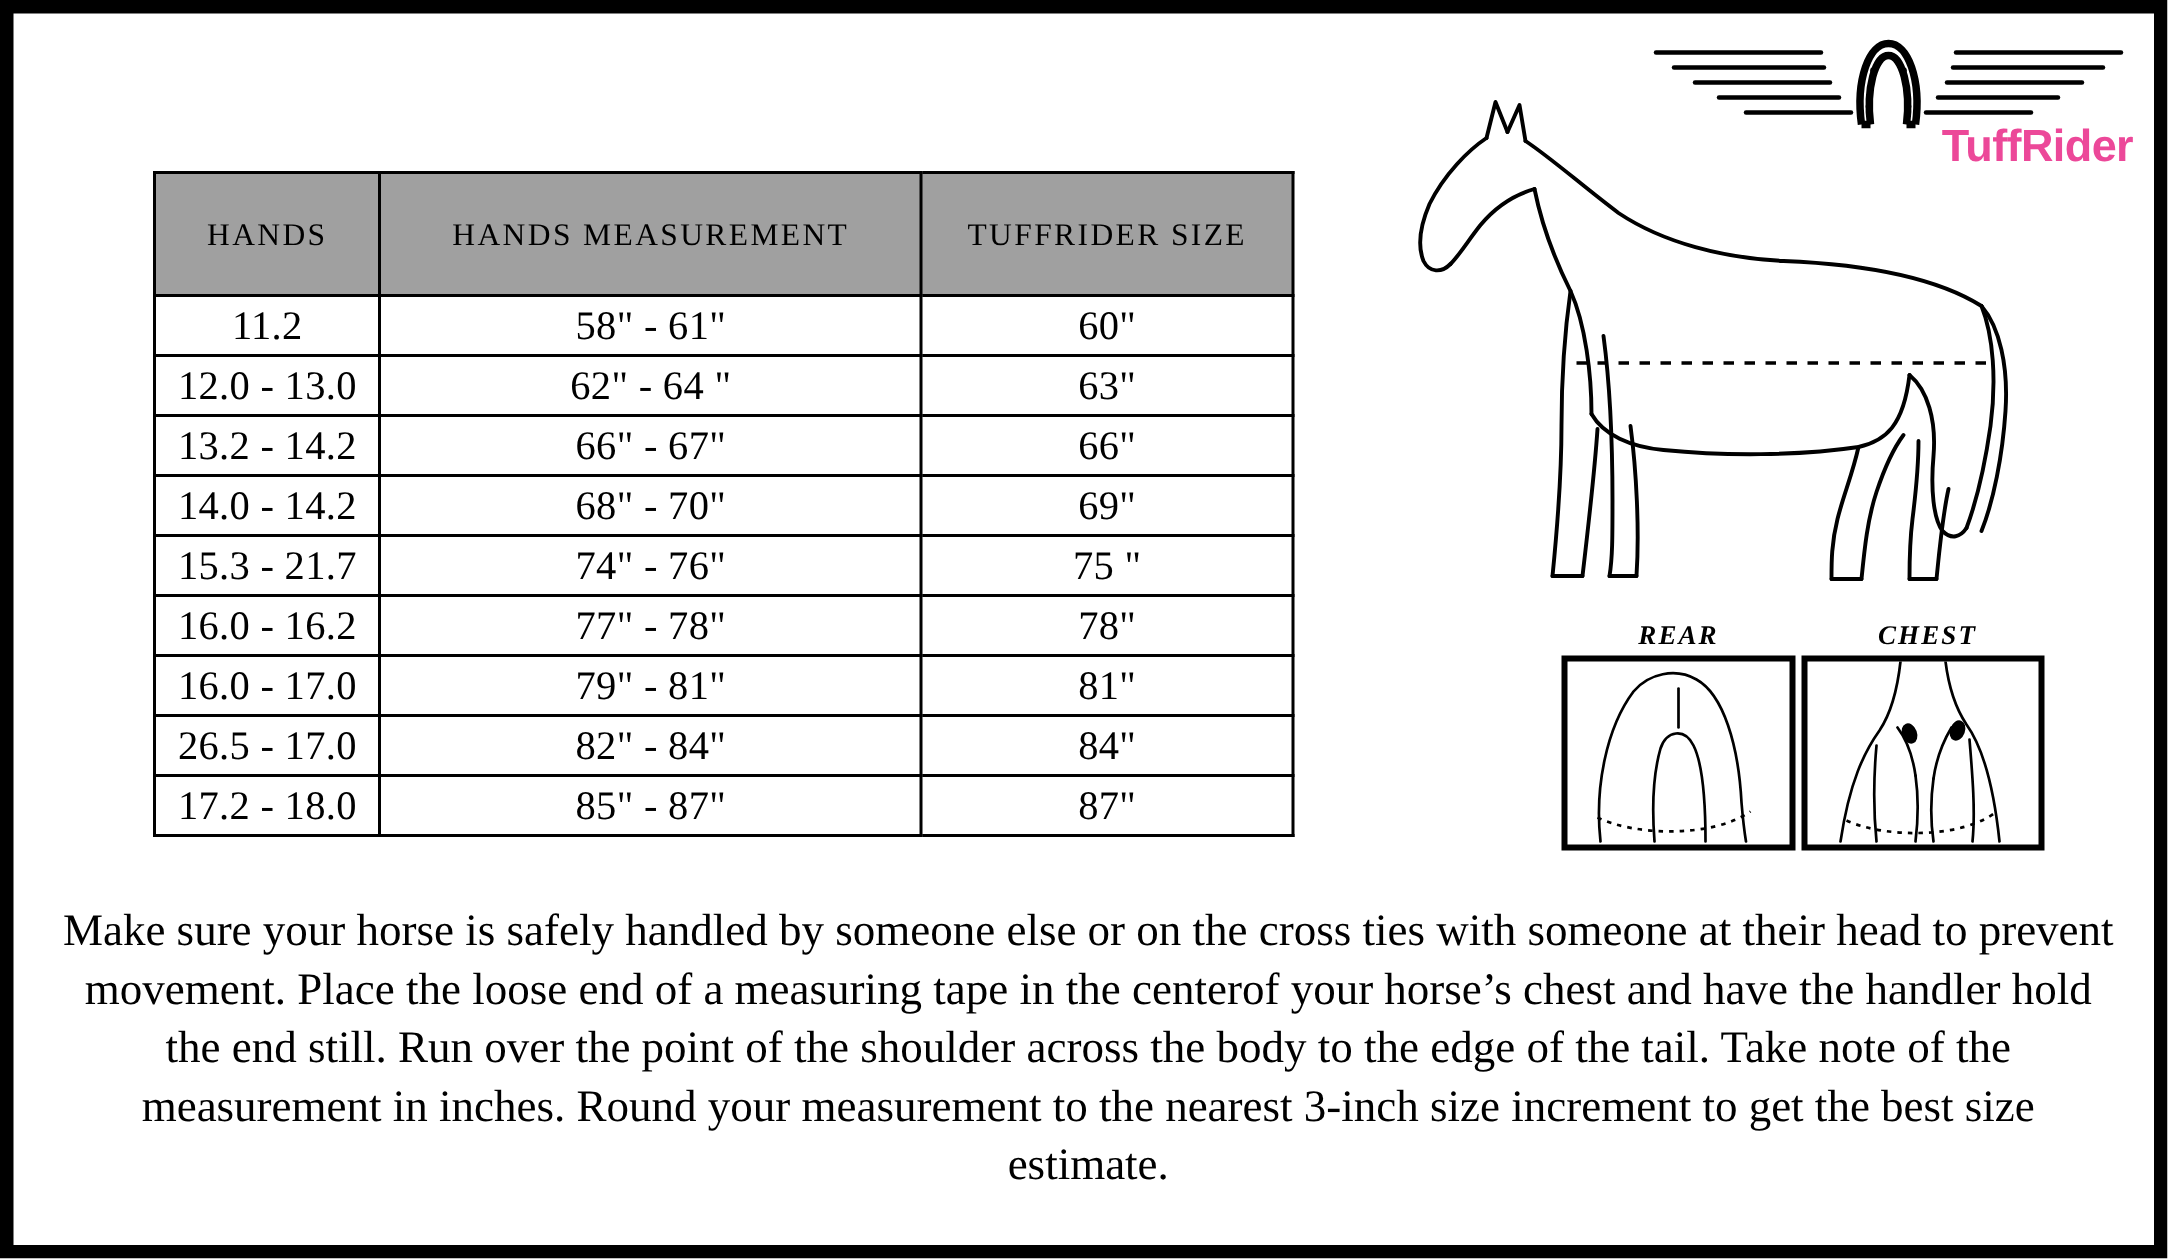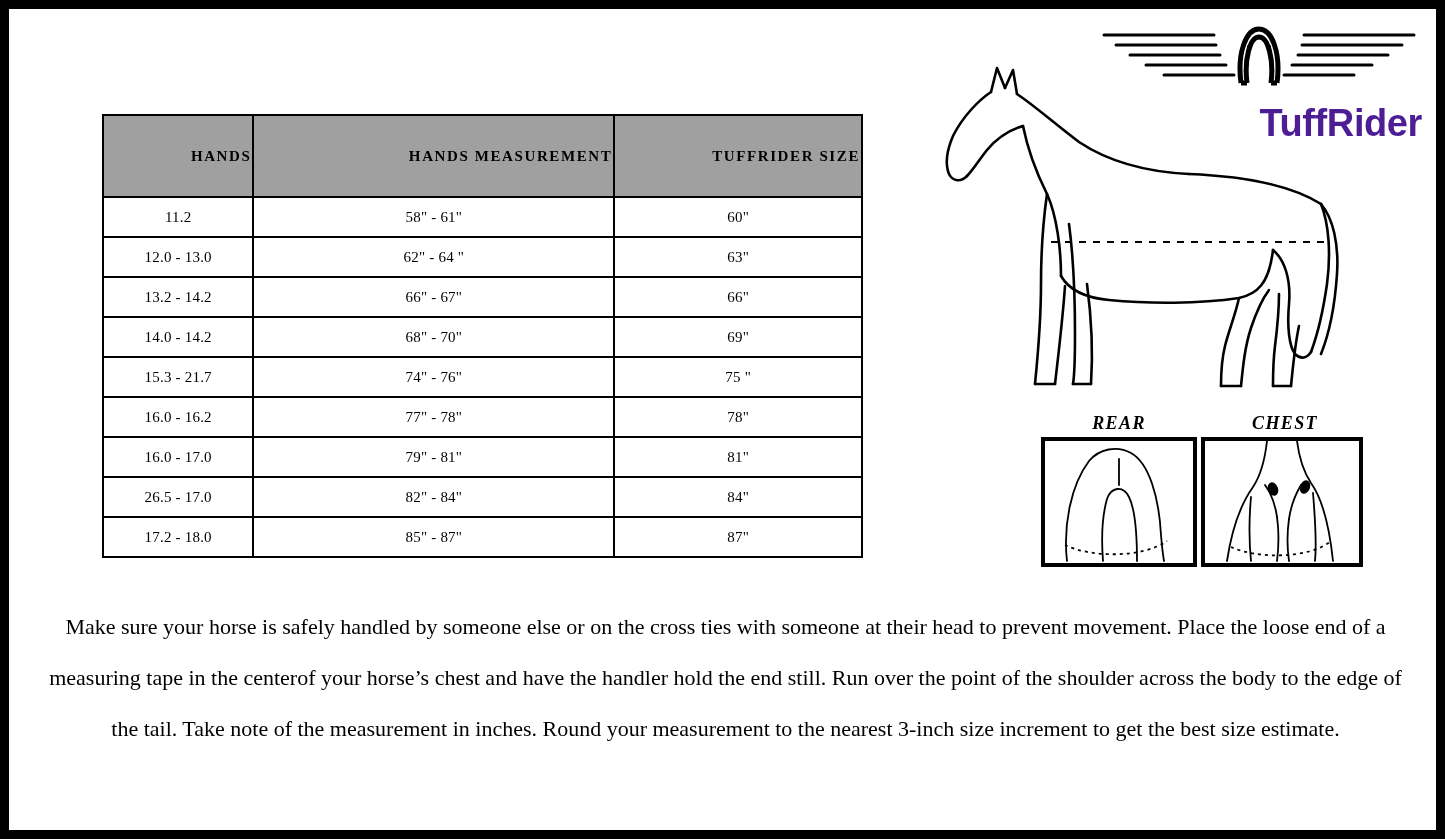--- a/index.html
+++ b/index.html
@@ -32,55 +32,54 @@
   }
   table.size-table th,
   table.size-table td {
     border: 2px solid #000000;
     text-align: center;
     font-family: "Liberation Serif", serif;
     color: #000000;
   }
   table.size-table thead th {
     background: #a0a0a0;
-    font-size: 15px;
-    font-weight: bold;
+    font-size: 21px;
+    font-weight: normal;
     letter-spacing: 1.6px;
     height: 78px;
     vertical-align: middle;
-    text-align: right;
   }
   table.size-table tbody td {
     background: #ffffff;
-    font-size: 15px;
+    font-size: 27px;
     height: 36px;
     vertical-align: middle;
     letter-spacing: 0.2px;
   }
   col.c1 { width: 150px; }
   col.c2 { width: 360px; }
   col.c3 { width: 247px; }
 
   
   .logo {
     position: absolute;
     right: 12px;
     top: 8px;
     width: 330px;
     height: 100px;
   }
   .logo svg { display: block; }
   .logo-text {
     position: absolute;
     right: 14px;
-    top: 93px;
+    top: 72px;
     font-family: "Liberation Sans", sans-serif;
-    font-size: 38px;
+    font-size: 30px;
     font-weight: bold;
-    color: #4c1d95;
+    color: #ec4899;
     letter-spacing: -0.4px;
   }
 
   
   .horse-diagram {
     position: absolute;
     left: 930px;
     top: 45px;
     width: 430px;
     height: 360px;
@@ -119,22 +118,22 @@
   .chest-block .fig-box { width: 162px; height: 130px; }
 
   
   .instructions {
     position: absolute;
     left: 30px;
     right: 24px;
     top: 592px;
     text-align: center;
     font-family: "Liberation Serif", serif;
-    font-size: 22px;
-    line-height: 51px;
+    font-size: 30px;
+    line-height: 39px;
     color: #000000;
   }
 </style>
 </head>
 <body>
 
 <div class="page">
 
   <div class="logo">
     <svg width="330" height="100" viewBox="0 0 330 100" xmlns="http://www.w3.org/2000/svg">

